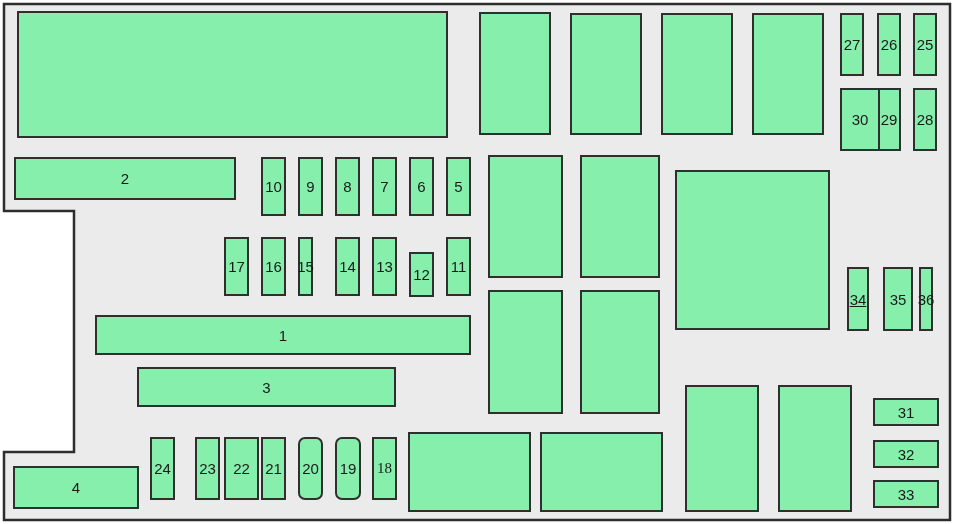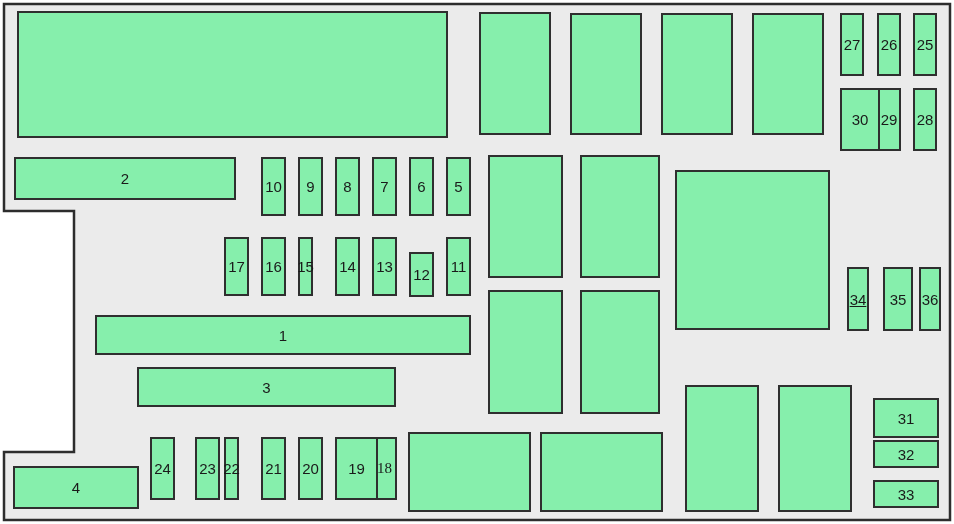--- a/index.html
+++ b/index.html
@@ -80,32 +80,32 @@
       <div class="box" style="left: 298px; top: 157px; width: 25px; height: 59px;">9</div>
       <div class="box" style="left: 261px; top: 157px; width: 25px; height: 59px;">10</div>
       <div class="box" style="left: 446px; top: 237px; width: 25px; height: 59px;">11</div>
       <div class="box" style="left: 409px; top: 252px; width: 25px; height: 45px;">12</div>
       <div class="box" style="left: 372px; top: 237px; width: 25px; height: 59px; text-align: center;">13</div>
       <div class="box" style="left: 335px; top: 237px; width: 25px; height: 59px; text-align: center;">14</div>
       <div class="box" style="left: 298px; top: 237px; width: 15px; height: 59px;">15</div>
       <div class="box" style="left: 261px; top: 237px; width: 25px; height: 59px;">16</div>
       <div class="box" style="left: 224px; top: 237px; width: 25px; height: 59px;">17</div>
       <div class="box" style="left: 372px; top: 437px; width: 25px; height: 63px; font-family: Liberation Serif, serif;">18</div>
-      <div class="box" style="left: 335px; top: 437px; width: 43px; height: 63px;">19</div>
-      <div class="box" style="left: 298px; top: 437px; width: 25px; height: 63px;">20</div>
+      <div class="box" style="left: 335px; top: 437px; width: 26px; height: 63px; border-radius: 7px;">19</div>
+      <div class="box" style="left: 298px; top: 437px; width: 25px; height: 63px; border-radius: 7px;">20</div>
       <div class="box" style="left: 261px; top: 437px; width: 25px; height: 63px;">21</div>
-      <div class="box" style="left: 224px; top: 437px; width: 15px; height: 63px;">22</div>
+      <div class="box" style="left: 224px; top: 437px; width: 35px; height: 63px;">22</div>
       <div class="box" style="left: 187px; top: 437px; width: 25px; height: 63px; margin-left: 8px;">23</div>
       <div class="box" style="left: 150px; top: 437px; width: 25px; height: 63px;">24</div>
       <div class="box" style="left: 913px; top: 13px; width: 24px; height: 63px;">25</div>
       <div class="box" style="left: 877px; top: 13px; width: 24px; height: 63px;">26</div>
       <div class="box" style="left: 840px; top: 13px; width: 24px; height: 63px;">27</div>
       <div class="box" style="left: 913px; top: 88px; width: 24px; height: 63px;">28</div>
       <div class="box" style="left: 877px; top: 88px; width: 24px; height: 63px;">29</div>
       <div class="box" style="left: 840px; top: 88px; width: 40px; height: 63px;">30</div>
-      <div class="box" style="left: 873px; top: 398px; width: 66px; height: 40px;">31</div>
+      <div class="box" style="left: 873px; top: 398px; width: 66px; height: 28px;">31</div>
       <div class="box" style="left: 873px; top: 440px; width: 66px; height: 28px;">32</div>
       <div class="box" style="left: 873px; top: 480px; width: 66px; height: 28px;">33</div>
       <div class="box" style="left: 847px; top: 267px; width: 22px; height: 64px; text-decoration: underline;">34</div>
       <div class="box" style="left: 883px; top: 267px; width: 30px; height: 64px;">35</div>
-      <div class="box" style="left: 919px; top: 267px; width: 22px; height: 64px;">36</div>
+      <div class="box" style="left: 919px; top: 267px; width: 14px; height: 64px;">36</div>
     </div>
 </div>
 
 </body></html>

